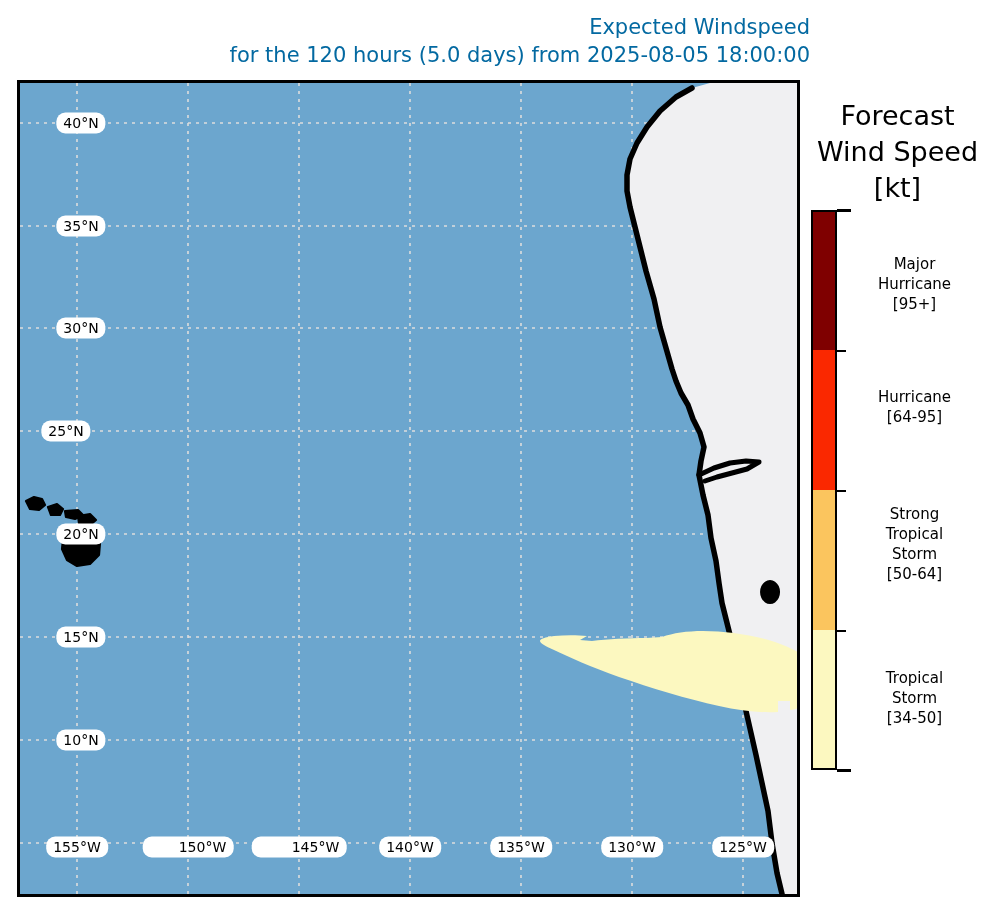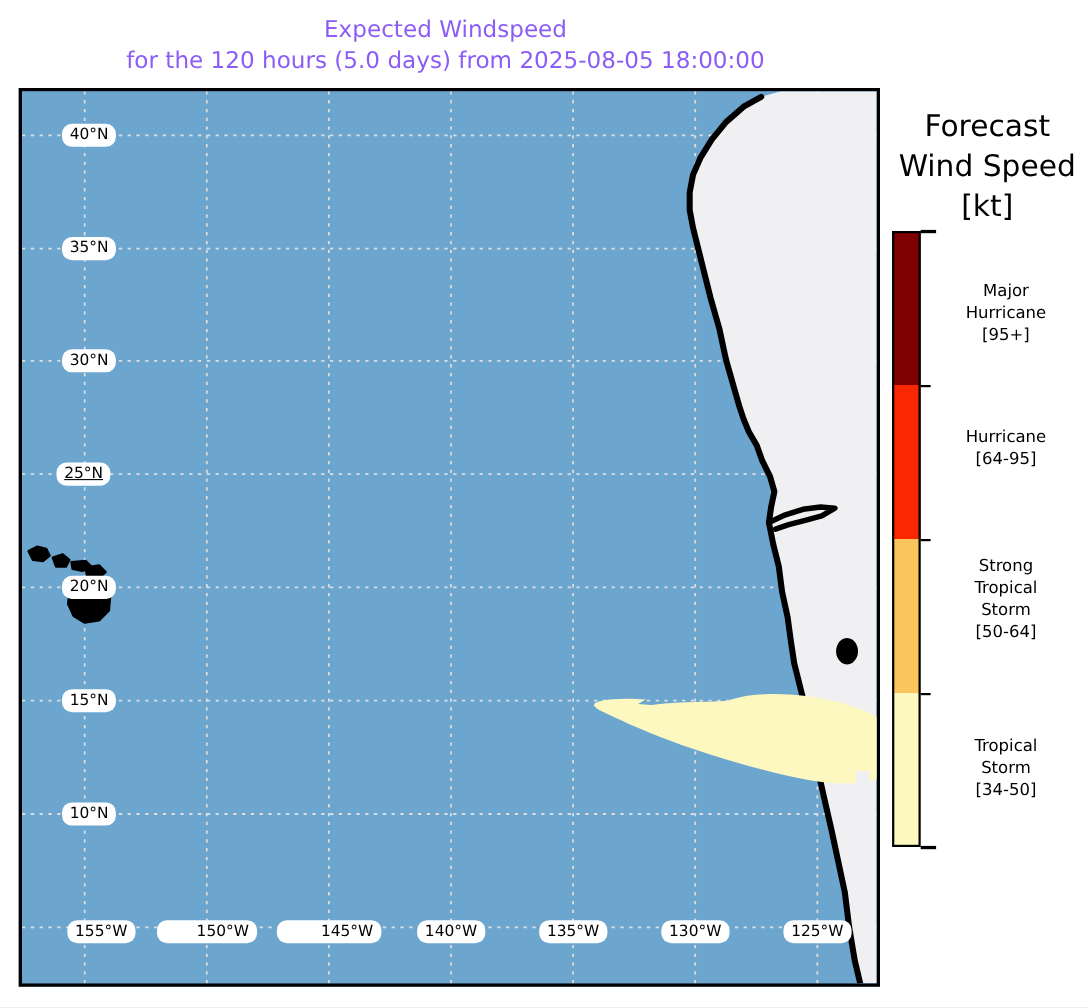--- a/index.html
+++ b/index.html
@@ -14,23 +14,23 @@
     font-family: "DejaVu Sans", sans-serif;
     overflow: hidden;
   }
 
   
   .title-block {
     position: absolute;
     left: 0;
     top: 14px;
     width: 810px;
-    text-align: center;
+    text-align: right;
     font-size: 21px;
-    color: #8b5cf6;
+    color: #0369a1;
     line-height: 1.32;
     white-space: pre;
   }
 
   
   .map-frame {
     position: absolute;
     left: 17px;
     top: 80px;
     width: 783px;
@@ -298,26 +298,26 @@
                C 444,485 456,485 466,486
                L 459,490
                L 471,491
                C 486,489 508,488 525,488
                Z" transform="translate(101,67)"></path>
     </svg>
 
     <div class="tick-label" style="left:61px; top:40px;">40°N</div>
     <div class="tick-label" style="left:61px; top:143px;">35°N</div>
     <div class="tick-label" style="left:61px; top:245px;">30°N</div>
-    <div class="tick-label" style="left:56px; top:348px;text-decoration:underline;">25°N</div>
+    <div class="tick-label" style="left:46px; top:348px;">25°N</div>
     <div class="tick-label" style="left:61px; top:451px;">20°N</div>
     <div class="tick-label" style="left:61px; top:554px;">15°N</div>
     <div class="tick-label" style="left:61px; top:657px;">10°N</div>
 
-    <div class="tick-label" style="left:57px;  top:764px;margin-left:15px;">155°W</div>
+    <div class="tick-label" style="left:57px;  top:764px;">155°W</div>
     <div class="tick-label" style="left:168px; top:764px;padding-left:36px;">150°W</div>
     <div class="tick-label" style="left:279px; top:764px;padding-left:40px;">145°W</div>
     <div class="tick-label" style="left:390px; top:764px;">140°W</div>
     <div class="tick-label" style="left:501px; top:764px;">135°W</div>
     <div class="tick-label" style="left:612px; top:764px;">130°W</div>
     <div class="tick-label" style="left:723px; top:764px;">125°W</div>
 
   </div>
 </div>
 

